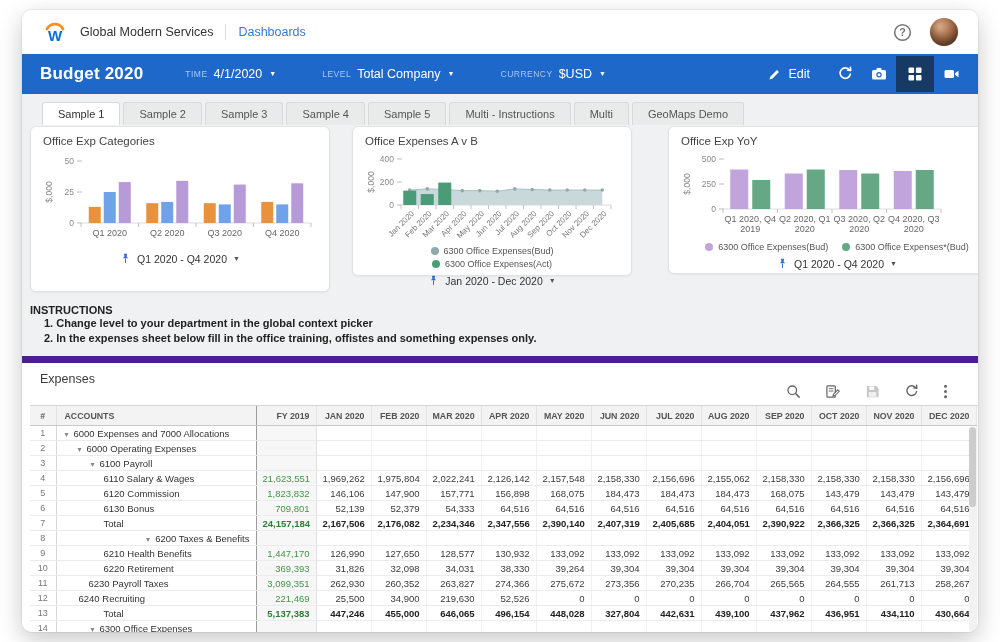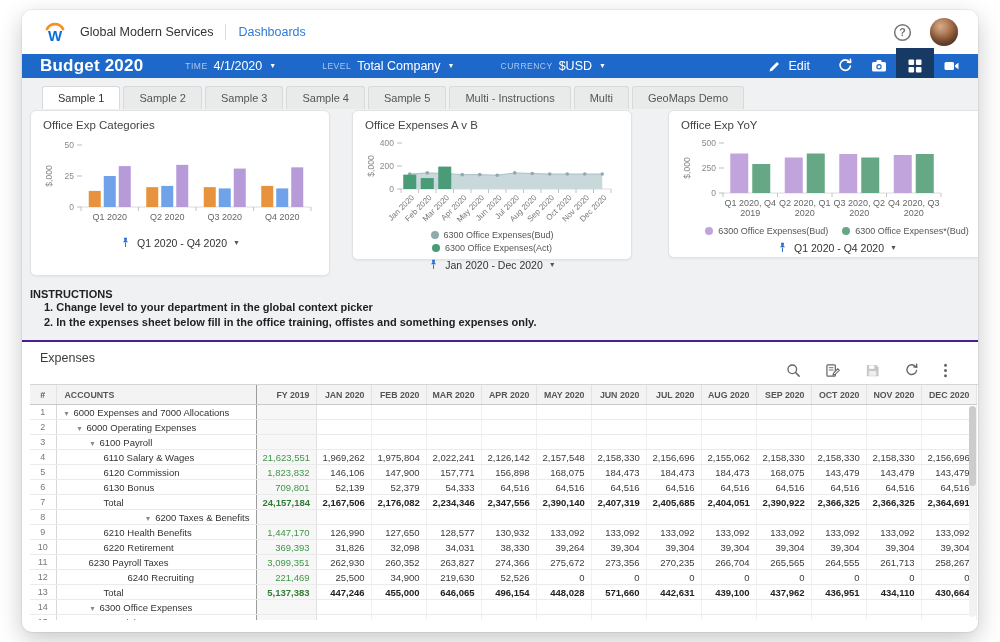--- a/index.html
+++ b/index.html
@@ -12,21 +12,21 @@
   .topbar{height:44px;display:flex;align-items:center;justify-content:space-between;padding:0 20px;background:#fff;}
   .brand{display:flex;align-items:center;gap:12px;}
   .company{font-size:12.5px;color:#333;}
   .vdiv{width:1px;height:16px;background:#ddd;}
   .dash-link{font-size:12.5px;color:#2e7cd6;text-decoration:none;cursor:pointer;}
   .top-right{display:flex;align-items:center;gap:18px;}
   .avatar{width:28px;height:28px;border-radius:50%;
           background:radial-gradient(circle at 35% 30%,#d8ab8a 0%,#a9714c 45%,#5f3a26 100%);
           box-shadow:inset 0 -6px 8px rgba(40,20,10,.45);cursor:pointer;}
   
-  .bluebar{height:24px;background:#1e68c9;display:flex;align-items:center;color:#fff;padding-left:18px;}
+  .bluebar{height:40px;background:#1e68c9;display:flex;align-items:center;color:#fff;padding-left:18px;}
   .db-title{font-size:17px;font-weight:bold;margin-right:42px;letter-spacing:.2px;}
   .ctx{display:flex;align-items:center;margin-right:46px;cursor:pointer;}
   .ctx .lbl{font-size:8.5px;color:#a9c8f0;letter-spacing:.5px;margin-right:6px;}
   .ctx .val{font-size:12.5px;}
   .caret{font-size:7px;margin-left:7px;position:relative;top:-1px;}
   .actions{margin-left:auto;display:flex;align-items:center;height:36px;padding-right:10px;}
   .edit-btn{display:flex;align-items:center;gap:7px;font-size:12.5px;margin-right:18px;cursor:pointer;}
   .act{width:34px;height:36px;display:flex;align-items:center;justify-content:center;cursor:pointer;}
   .act.sel{background:#163a63;width:38px;}
   
@@ -49,21 +49,21 @@
   .leg-dot{width:8px;height:8px;border-radius:50%;display:inline-block;margin-right:5px;vertical-align:-1px;}
   .leg-item{cursor:pointer;white-space:nowrap;}
   .cfooter{display:flex;align-items:center;justify-content:center;gap:6px;font-size:10.5px;
            color:#333;margin-top:3px;cursor:pointer;}
   .caret2{font-size:7px;color:#555;}
   
   .instructions{position:absolute;left:8px;top:210px;color:#222;}
   .instructions .ititle{font-size:11px;font-weight:bold;}
   .instructions .iitem{font-size:11px;line-height:15px;margin-left:14px;font-weight:bold;}
   
-  .expenses{position:absolute;left:0;right:0;top:262px;bottom:0;background:#fff;border-top:2px solid #4c1d95;}
+  .expenses{position:absolute;left:0;right:0;top:262px;bottom:0;background:#fff;border-top:7px solid #4c1d95;}
   .panel-title{position:absolute;top:9px;left:18px;font-size:12.5px;color:#3c3c3c;}
   .sheet-toolbar{position:absolute;top:21px;right:30px;display:flex;gap:24px;align-items:center;z-index:2;}
   .sheet-toolbar .tbtn{cursor:pointer;display:flex;}
   .table-wrap{position:absolute;top:42px;left:8px;right:0;bottom:0;overflow:hidden;border-top:1px solid #d5d5d5;}
   table{border-collapse:collapse;table-layout:fixed;width:946px;font-size:9.5px;}
   th{height:19px;background:#f3f3f3;color:#555;font-weight:bold;font-size:8.8px;
      border-bottom:1px solid #c9c9c9;border-right:1px solid #e3e3e3;padding:0 6px;white-space:nowrap;overflow:hidden;}
   th.h-num{text-align:center;padding:0 2px;}
   th.h-acct{text-align:left;padding-left:8px;border-right:1px solid #9c9c9c;}
   th.h-fy,th.h-m{text-align:right;}
@@ -595,21 +595,21 @@
                 <td class="c-m">273,356</td>
                 <td class="c-m">270,235</td>
                 <td class="c-m">266,704</td>
                 <td class="c-m">265,565</td>
                 <td class="c-m">264,555</td>
                 <td class="c-m">261,713</td>
                 <td class="c-m">258,267</td>
               </tr>
               <tr>
                 <td class="c-num">12</td>
-                <td class="c-acct" style="padding-left: 71px;">6240 Recruiting</td>
+                <td class="c-acct" style="padding-left: 22px;">6240 Recruiting</td>
                 <td class="c-fy">221,469</td>
                 <td class="c-m">25,500</td>
                 <td class="c-m">34,900</td>
                 <td class="c-m">219,630</td>
                 <td class="c-m">52,526</td>
                 <td class="c-m">0</td>
                 <td class="c-m">0</td>
                 <td class="c-m">0</td>
                 <td class="c-m">0</td>
                 <td class="c-m">0</td>
@@ -619,21 +619,21 @@
               </tr>
               <tr class="total">
                 <td class="c-num">13</td>
                 <td class="c-acct" style="padding-left: 47px;">Total</td>
                 <td class="c-fy">5,137,383</td>
                 <td class="c-m">447,246</td>
                 <td class="c-m">455,000</td>
                 <td class="c-m">646,065</td>
                 <td class="c-m">496,154</td>
                 <td class="c-m">448,028</td>
-                <td class="c-m">571,660</td>
+                <td class="c-m">327,804</td>
                 <td class="c-m">442,631</td>
                 <td class="c-m">439,100</td>
                 <td class="c-m">437,962</td>
                 <td class="c-m">436,951</td>
                 <td class="c-m">434,110</td>
                 <td class="c-m">430,664</td>
               </tr>
               <tr>
                 <td class="c-num">14</td>
                 <td class="c-acct" style="padding-left: 34px;"><span class="tree-caret">▾</span>6300 Office Expenses</td>

